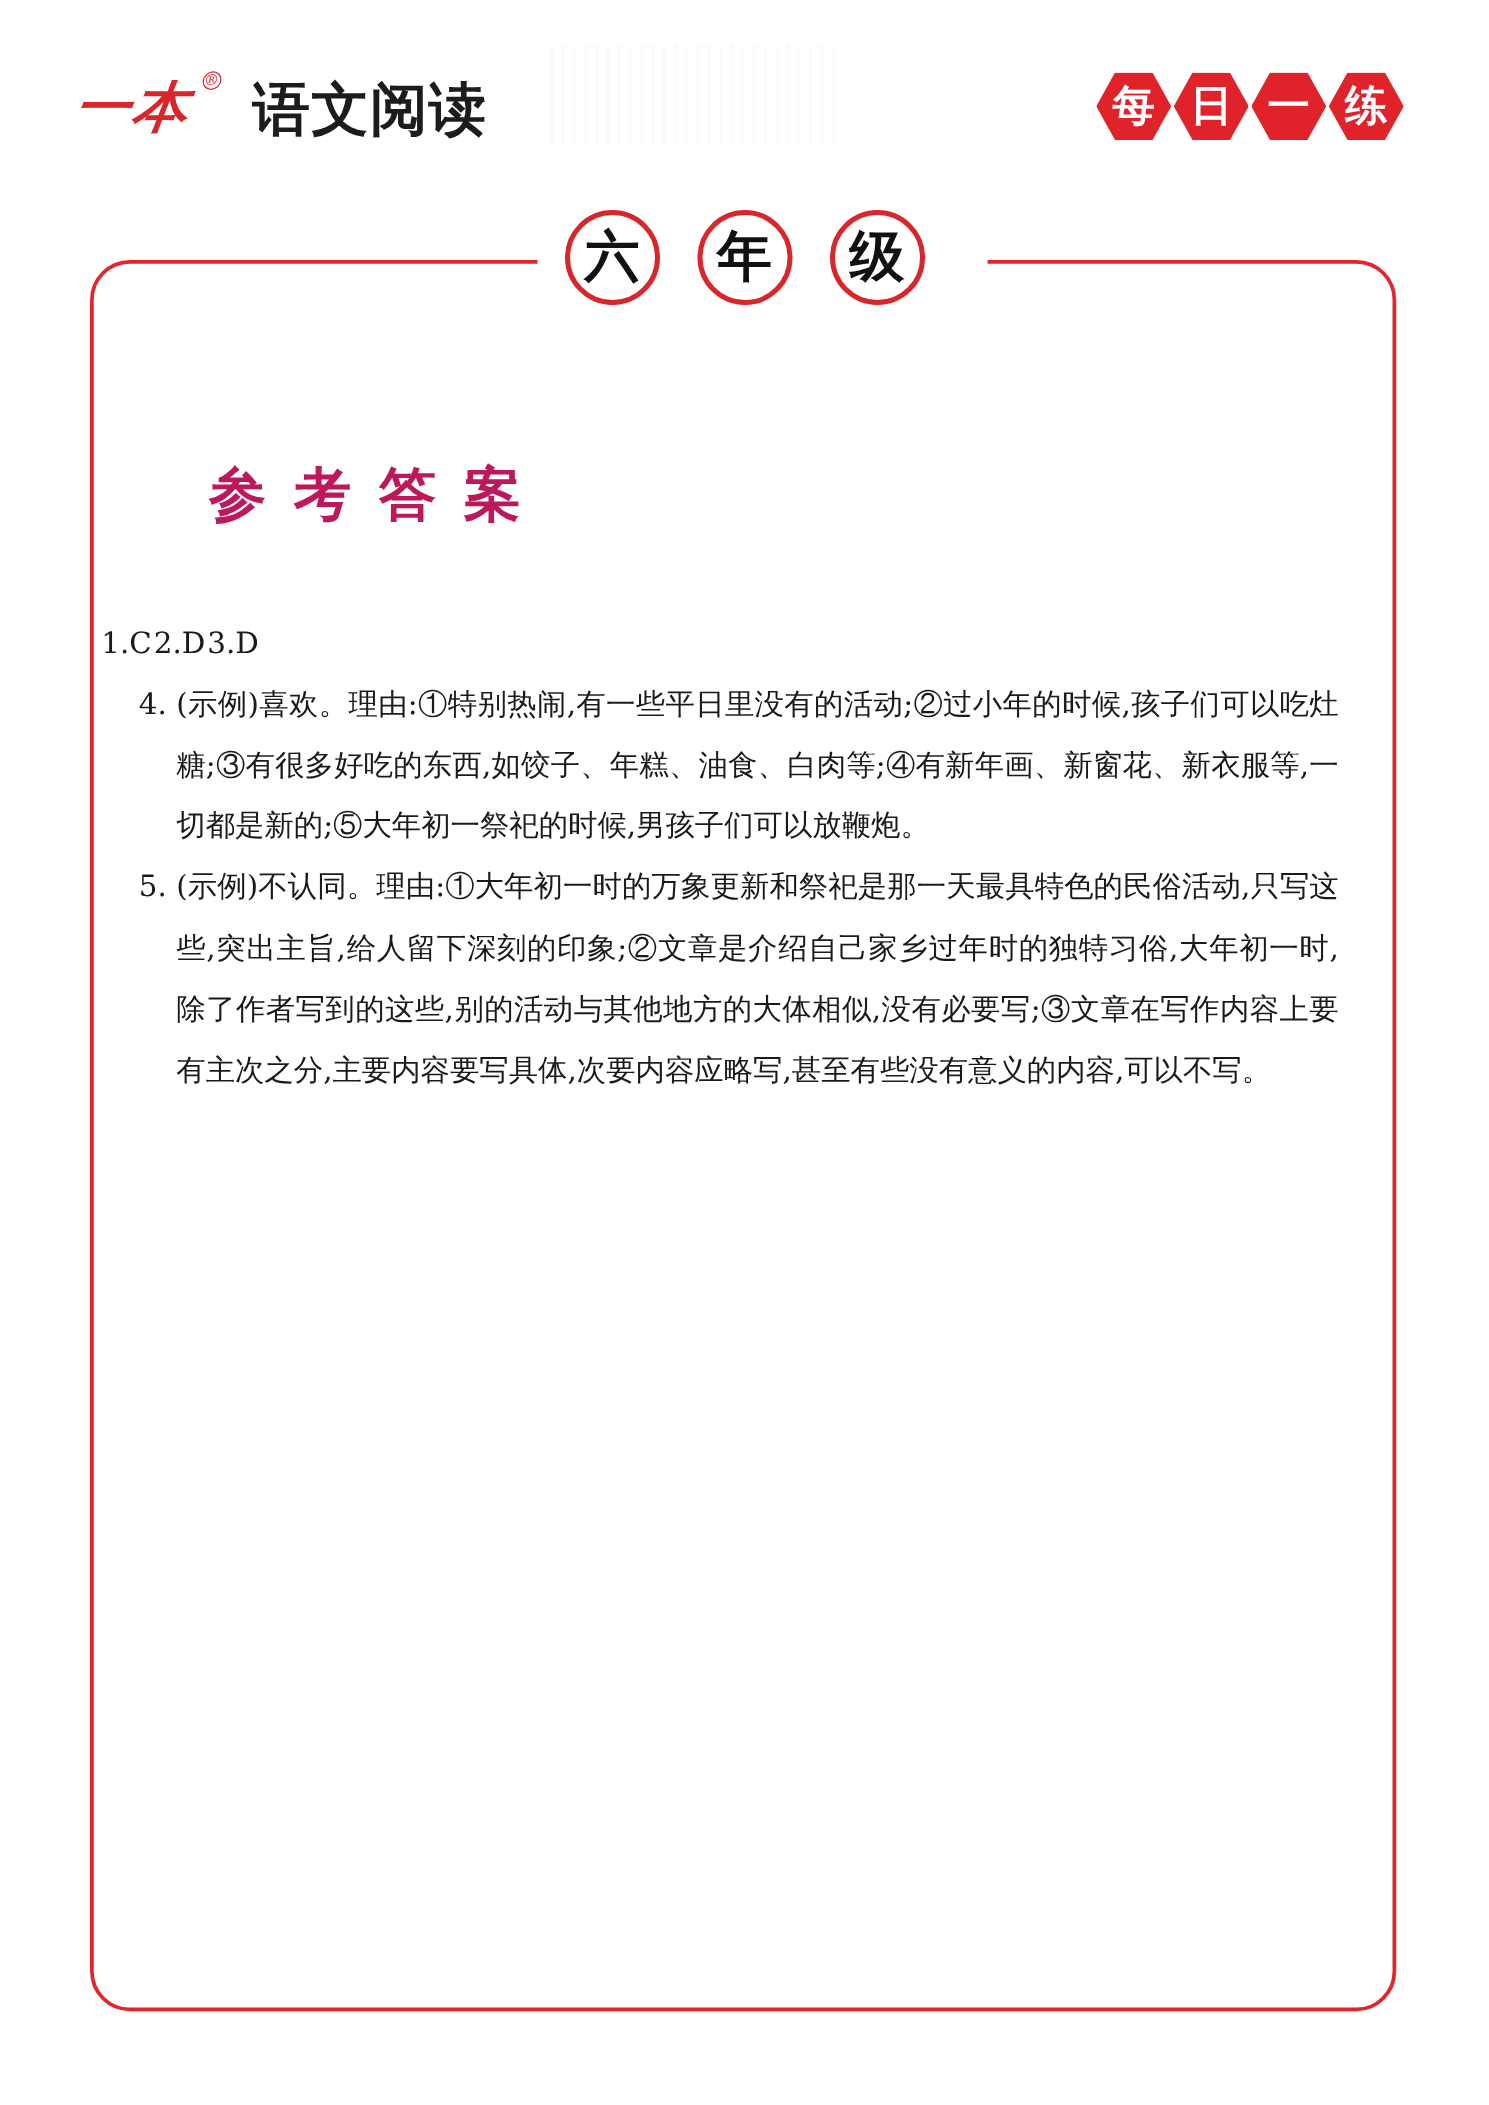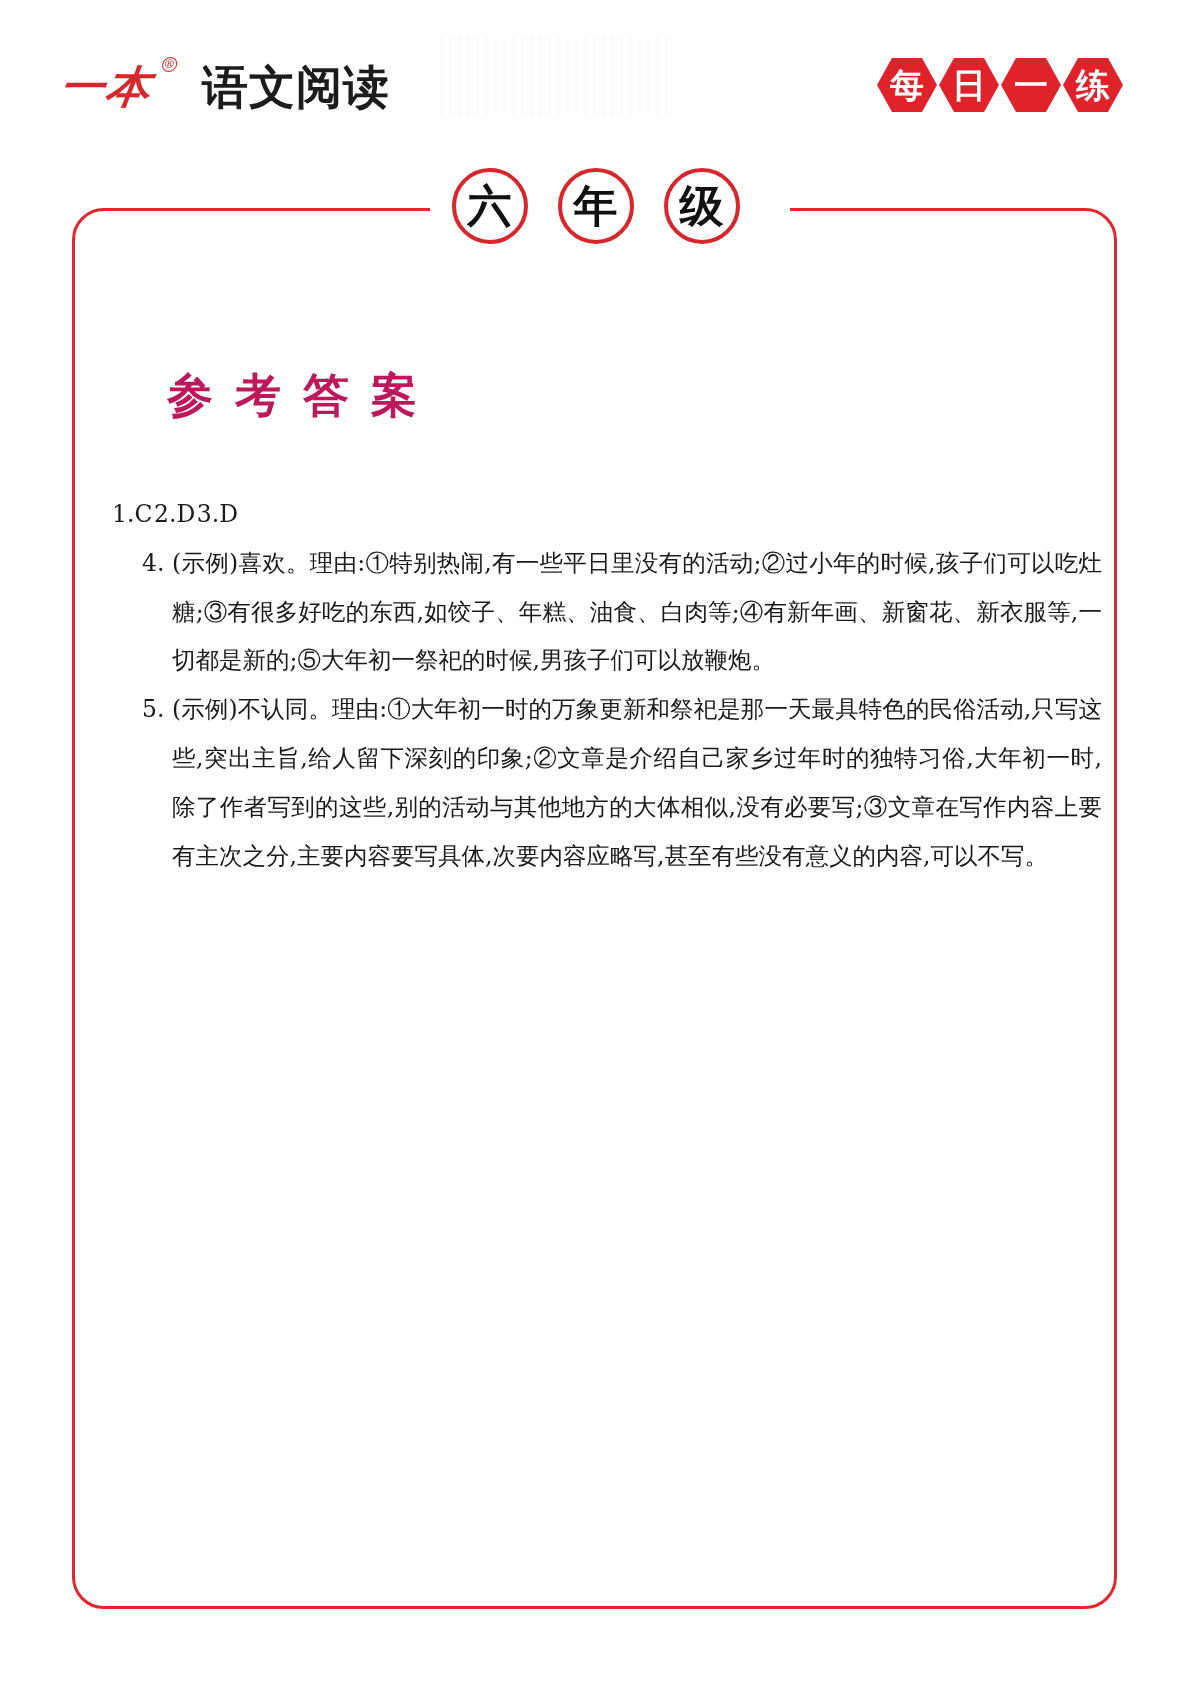--- a/index.html
+++ b/index.html
@@ -144,21 +144,21 @@
     font-weight: bold;
     font-size: 46px;
     letter-spacing: 22px;
     color: #be185d;
     line-height: 1;
     margin-left: 43px;
   }
   
   .answers {
     position: absolute;
-    left: 142px;
+    left: 111px;
     top: 490px;
     width: 960px;
     font-size: 23.5px;
     line-height: 48.8px;
     color: #1a1a1a;
   }
   .answer {
     margin: 0;
     padding-left: 30px;
     text-indent: -30px;

